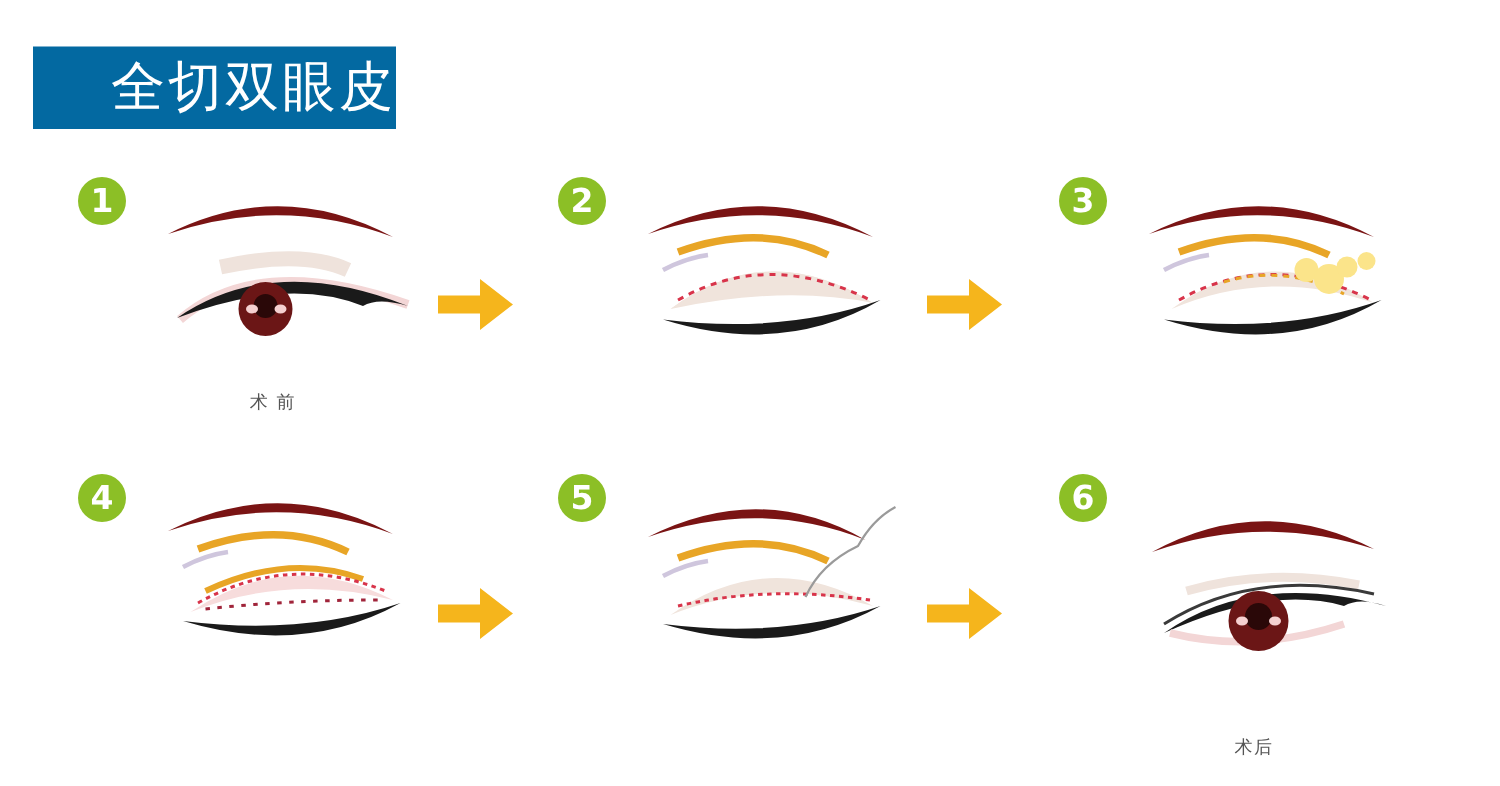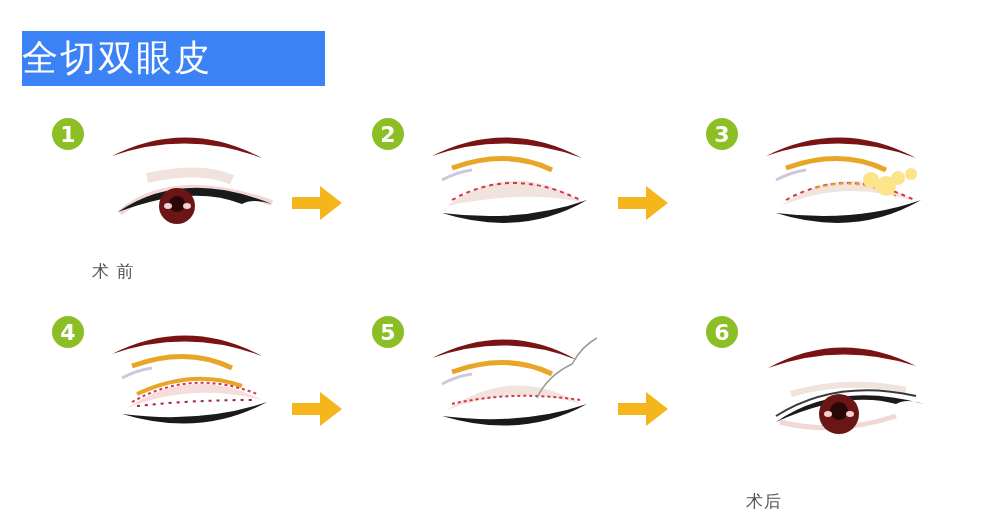--- a/index.html
+++ b/index.html
@@ -1,34 +1,34 @@
 <!DOCTYPE html>
 <html><head>
 <meta charset="utf-8">
 <style>
   html, body { margin: 0; padding: 0; }
   body {
     width: 1000px; height: 524px; background: #ffffff; position: relative; overflow: hidden;
     font-family: "DejaVu Sans", "Liberation Sans", sans-serif;
   }
   .title-banner {
-    position: absolute; left: 22px; top: 31px; width: 303px; height: 55px;
-    background: #3b82f6; display: flex; align-items: center; justify-content: flex-start;
+    position: absolute; left: 22px; top: 31px; width: 242px; height: 55px;
+    background: #0369a1; display: flex; align-items: center; justify-content: flex-end;
   }
   .title-text { color: #ffffff; font-size: 36px; letter-spacing: 2px; }
   .step { position: absolute; width: 230px; height: 200px; }
   .badge {
     position: absolute; left: 0; top: 0; width: 32px; height: 32px; border-radius: 50%;
     background: #8cbf26; color: #fff; font-weight: bold; font-size: 22px;
     display: flex; align-items: center; justify-content: center;
   }
   .eye-svg { position: absolute; left: 40px; top: 0; }
   .label {
-    position: absolute; left: 40px; width: 180px; 
-    color: #555555; font-size: 17px; letter-spacing: 1px;
+    position: absolute; left: 40px; width: 180px; text-align: center;
+    color: #555555; font-size: 12px; letter-spacing: 1px;
   }
   .arrow { position: absolute; width: 50px; height: 34px; }
 </style>
 </head>
 <body>
 
 <div class="title-banner">
   <span class="title-text">全切双眼皮</span>
 </div>
 

